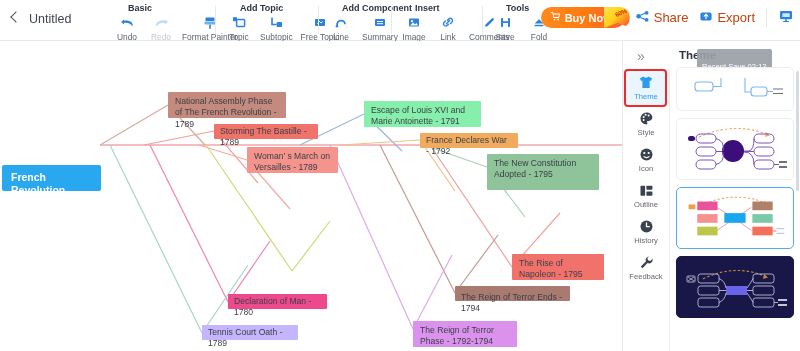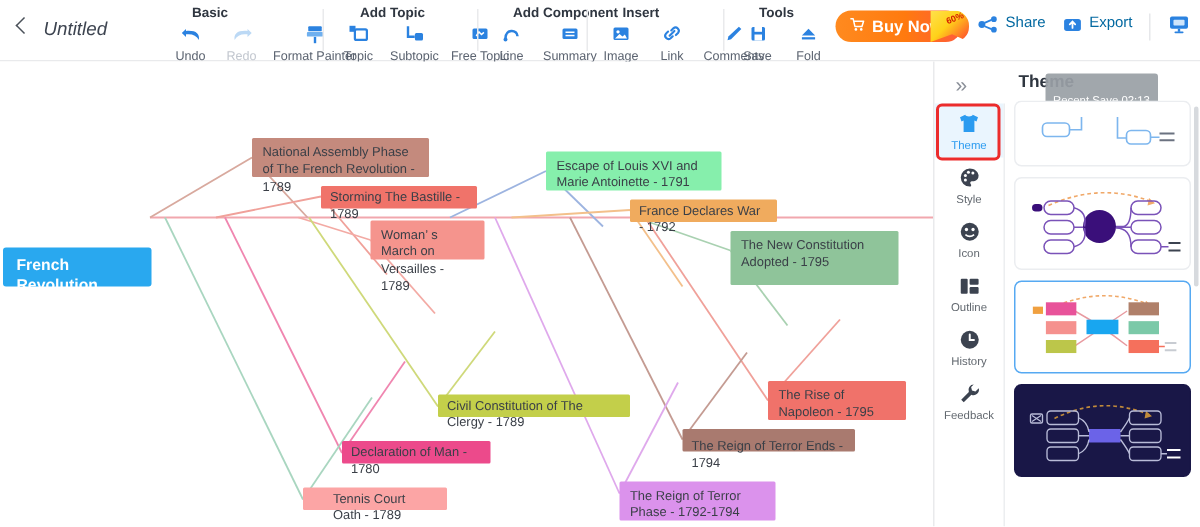--- a/index.html
+++ b/index.html
@@ -6,21 +6,21 @@
   body{
     width:800px;height:351px;overflow:hidden;
     font-family:"Liberation Sans", sans-serif;
     background:#ffffff;
     -webkit-font-smoothing:antialiased;
   }
   .app{position:relative;width:800px;height:351px;}
 
   
   .topbar{position:absolute;left:0;top:0;width:800px;height:41px;background:#fff;border-bottom:1px solid #e9eaec;box-sizing:border-box;}
-  .back-area{position:absolute;left:8px;top:12px;display:flex;align-items:flex-start;gap:9px;font-style:italic;}
+  .back-area{position:absolute;left:8px;top:12px;display:flex;align-items:flex-start;gap:9px;}
   .chev-back{width:12px;height:12px;position:relative;}
   .chev-back:before{content:"";position:absolute;left:4px;top:1px;width:7px;height:7px;border-left:1.6px solid #4a5159;border-bottom:1.6px solid #4a5159;transform:rotate(45deg);}
   .doc-title{font-size:12.5px;color:#3d4450;white-space:nowrap;}
 
   .tgroup{position:absolute;top:3px;height:36px;}
   .tgroup .ghead{font-size:9px;font-weight:bold;color:#2f3640;margin-left:18px;line-height:11px;}
   .titems{display:flex;align-items:flex-start;}
   .titem{display:flex;flex-direction:column;align-items:center;width:auto;min-width:26px;padding:0 4px;cursor:pointer;}
   .ticon{height:15px;display:flex;align-items:center;justify-content:center;margin-top:1px;}
   .tlabel{font-size:8.4px;color:#5b6370;margin-top:2px;line-height:10px;white-space:nowrap;}
@@ -30,21 +30,21 @@
   
   .ractions{position:absolute;right:6px;top:7px;display:flex;align-items:center;gap:11px;}
   .buynow{position:relative;height:21px;padding:0 13px 0 9px;border-radius:11px;
     background:linear-gradient(90deg,#ff8a1f 0%,#ff7a0f 55%,#ff5c3a 100%);
     display:flex;align-items:center;gap:4px;color:#fff;font-size:11px;font-weight:bold;cursor:pointer;overflow:visible;}
   .ribbon{position:absolute;right:-5px;top:-2px;width:27px;height:25px;overflow:hidden;}
   .ribbon:before{content:"";position:absolute;right:0;top:2px;width:26px;height:21px;
      background:linear-gradient(135deg,#ffe14d 0%,#ffd21a 45%,#ff3d2e 100%);
      clip-path:polygon(0 0,100% 0,100% 100%,55% 75%,0 100%);border-radius:0 10px 10px 0;}
   .ribbon span{position:absolute;right:3px;top:5px;font-size:6px;color:#d31b00;font-weight:bold;transform:rotate(-22deg);z-index:2;}
-  .ract{display:flex;gap:4px;font-size:10px;color:#0369a1;cursor:pointer;}
+  .ract{display:flex;align-items:center;gap:4px;font-size:13px;color:#c2410c;cursor:pointer;}
   .vsep{width:1px;height:18px;background:#e6e7ea;}
 
   
   .canvas{position:absolute;left:0;top:41px;width:622px;height:310px;background:#fff;overflow:hidden;}
   .canvas svg{position:absolute;left:0;top:0;}
   .node{position:absolute;box-sizing:border-box;padding:4px 7px;font-size:8.6px;line-height:11.4px;color:#3a3f47;border-radius:1px;}
   .root{background:#29a8ef;color:#fff;font-weight:bold;font-size:10.5px;line-height:13px;padding:6px 9px;border-radius:2px;}
 
   
   .rpanel{position:absolute;left:622px;top:41px;width:178px;height:310px;background:#fff;border-left:1px solid #e9eaec;box-sizing:border-box;}
@@ -313,30 +313,29 @@
       <line x1="380" y1="104" x2="455" y2="252" stroke="#c49b92" stroke-width="1.2"></line>
       <line x1="455" y1="252" x2="498" y2="194" stroke="#c49b92" stroke-width="1.2"></line>
       <line x1="330" y1="104" x2="413" y2="288" stroke="#dfa9ec" stroke-width="1.2"></line>
       <line x1="413" y1="288" x2="452" y2="214" stroke="#dfa9ec" stroke-width="1.2"></line>
     </svg>
 
     <div class="node root" style="left:2px;top:124px;width:99px;height:26px;">French Revolution Timeline</div>
 
     <div class="node" style="left:168px;top:51px;width:118px;height:26px;background:#c48a7d;">National Assembly Phase of The French Revolution - 1789</div>
     <div class="node" style="left:214px;top:83px;width:104px;height:15px;background:#f0736a;padding:2px 6px;">Storming The Bastille - 1789</div>
-    <div class="node" style="left:247px;top:106px;width:76px;height:26px;background:#f5948d;">Woman’ s March on Versailles - 1789</div>
+    <div class="node" style="left:247px;top:106px;width:91px;height:26px;background:#f5948d;">Woman’ s March on Versailles - 1789</div>
     <div class="node" style="left:364px;top:60px;width:117px;height:26px;background:#86efac;">Escape of Louis XVI and Marie Antoinette - 1791</div>
     <div class="node" style="left:420px;top:92px;width:98px;height:15px;background:#f0ab5e;padding:2px 6px;">France Declares War - 1792</div>
     <div class="node" style="left:487px;top:113px;width:112px;height:36px;background:#8fc49a;">The New Constitution Adopted - 1795</div>
-    <div class="node" style="left:292px;top:222px;width:128px;height:15px;background:#c3cf4a;padding:2px 6px;">Civil Constitution of The Clergy - 1789</div>
     <div class="node" style="left:512px;top:213px;width:92px;height:26px;background:#f0726a;">The Rise of Napoleon - 1795</div>
     <div class="node" style="left:455px;top:245px;width:115px;height:15px;background:#a97a6f;padding:6px 6px;">The Reign of Terror Ends - 1794</div>
     <div class="node" style="left:228px;top:253px;width:99px;height:15px;background:#ec4a8b;padding:2px 6px;">Declaration of Man - 1780</div>
     <div class="node" style="left:413px;top:280px;width:104px;height:26px;background:#db92ec;">The Reign of Terror Phase - 1792-1794</div>
-    <div class="node" style="left:202px;top:284px;width:96px;height:15px;background:#fca5a5;padding:2px 20px;">Tennis Court Oath - 1789</div>
+    <div class="node" style="left:202px;top:284px;width:96px;height:15px;background:#c4b5fd;padding:2px 6px;">Tennis Court Oath - 1789</div>
   </div>
 
   <div class="rpanel">
     <div class="collapse">»</div>
 
     <div class="railwrap">
       <div class="rail">
         <div class="railitem active">
           <div class="ri-ico">
             <svg width="16" height="15" viewBox="0 0 16 15">

